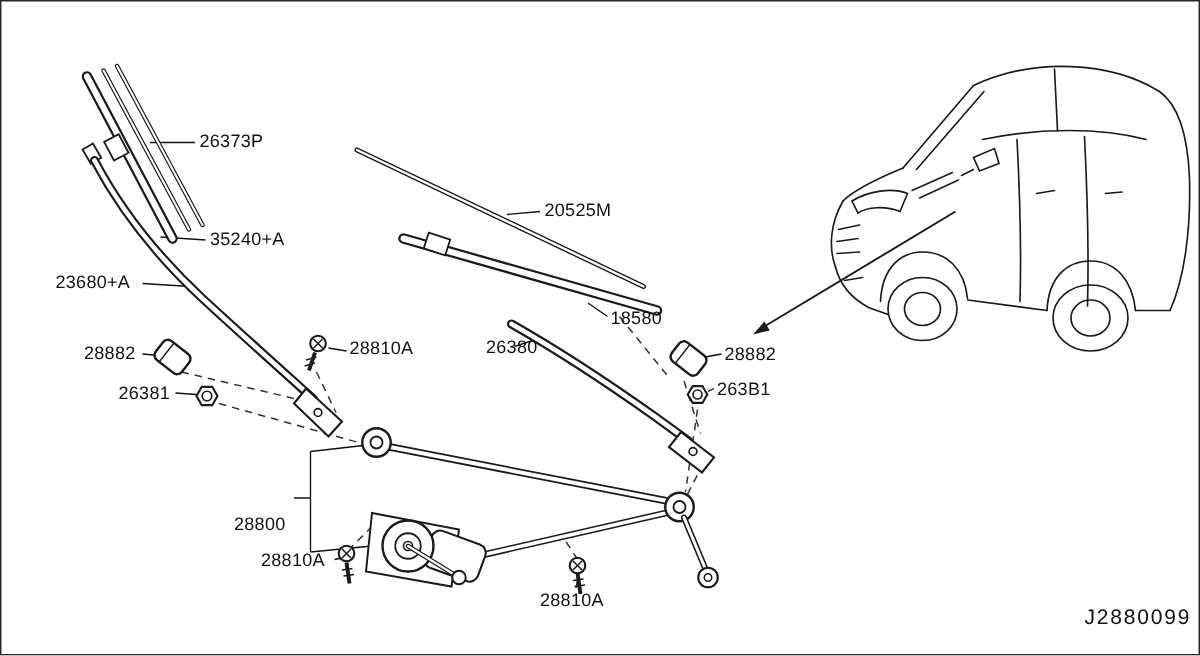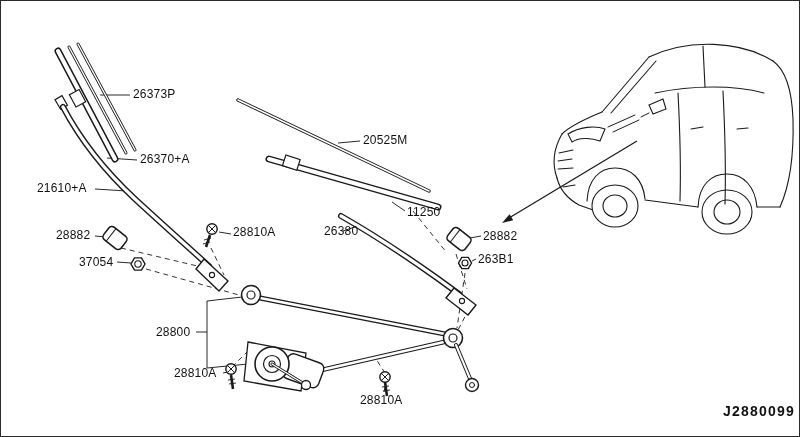--- a/index.html
+++ b/index.html
@@ -8,21 +8,21 @@
     border:1px solid #2a2a2a;box-sizing:border-box;overflow:hidden;
     font-family:"Liberation Sans",sans-serif;
   }
   .art{position:absolute;left:0;top:0;}
   .part-label{
     position:absolute;font-size:12px;color:#111;white-space:nowrap;
     letter-spacing:.2px;line-height:13px;
   }
   .diagram-code{
     position:absolute;left:722px;top:402px;font-size:14px;color:#111;
-    letter-spacing:1.2px;font-weight:700;
+    letter-spacing:1.2px;font-weight:400;
   }
 </style>
 </head>
 <body>
 
 <div class="stage">
 
   <svg class="art" width="800" height="437" viewBox="0 0 800 437">
 
     <g stroke="#333" stroke-width="1" stroke-dasharray="5 4" fill="none">
@@ -183,28 +183,28 @@
       </g>
     </g>
 
     <g>
       <path d="M636,140 L508,217" stroke="#1a1a1a" stroke-width="1.3" fill="none"></path>
       <polygon points="501,222 512.2,219.3 508.6,213.3" fill="#1a1a1a"></polygon>
     </g>
   </svg>
 
   <div class="part-label" style="left:132px;top:87px">26373P</div>
-  <div class="part-label" style="left:139px;top:152px">26370+A</div>
-  <div class="part-label" style="left:36px;top:181px">21610+A</div>
+  <div class="part-label" style="left:139px;top:152px">35240+A</div>
+  <div class="part-label" style="left:36px;top:181px">23680+A</div>
   <div class="part-label" style="left:55px;top:228px">28882</div>
   <div class="part-label" style="left:232px;top:225px">28810A</div>
-  <div class="part-label" style="left:78px;top:255px">37054</div>
+  <div class="part-label" style="left:78px;top:255px">26381</div>
   <div class="part-label" style="left:362px;top:133px">20525M</div>
-  <div class="part-label" style="left:406px;top:205px">11250</div>
+  <div class="part-label" style="left:406px;top:205px">18580</div>
   <div class="part-label" style="left:323px;top:224px">26380</div>
   <div class="part-label" style="left:482px;top:229px">28882</div>
   <div class="part-label" style="left:477px;top:252px">263B1</div>
-  <div class="part-label" style="left:155px;top:325px">28800</div>
+  <div class="part-label" style="left:155px;top:342px">28800</div>
   <div class="part-label" style="left:173px;top:366px">28810A</div>
   <div class="part-label" style="left:359px;top:393px">28810A</div>
 
   <div class="diagram-code">J2880099</div>
 </div>
 
 </body></html>

